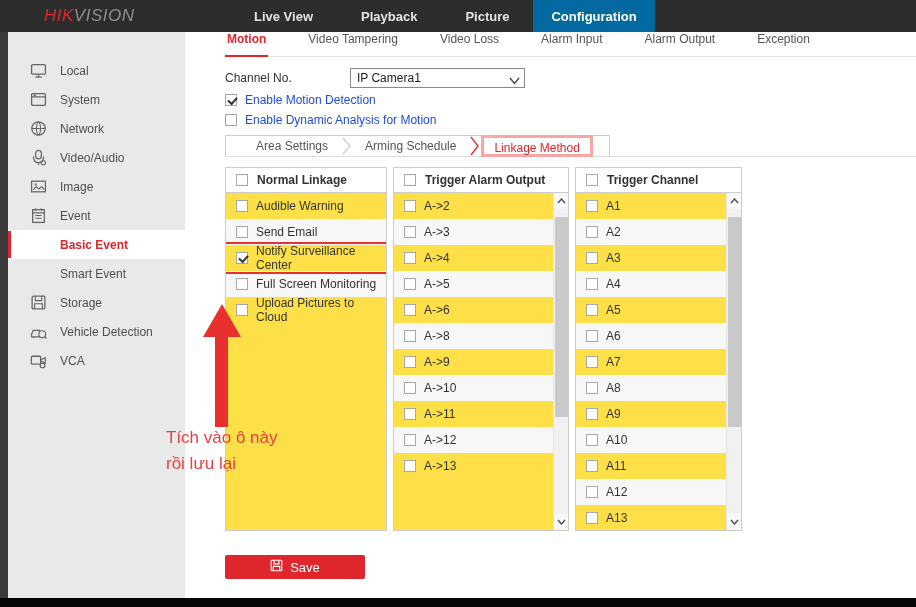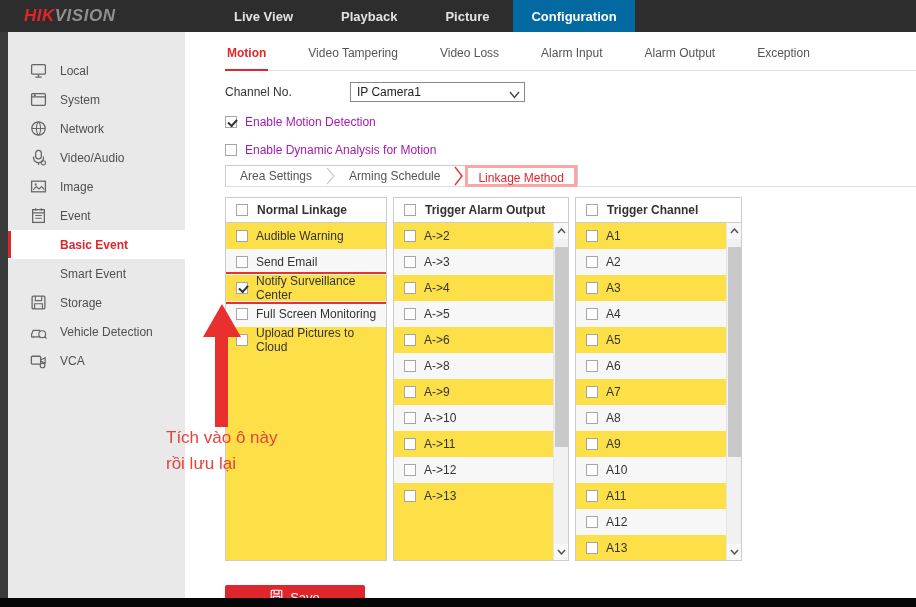--- a/index.html
+++ b/index.html
@@ -2,21 +2,21 @@
 <html><head>
 <meta charset="utf-8">
 <style>
   * { margin:0; padding:0; box-sizing:border-box; }
   html,body { width:916px; height:607px; }
   body { font-family:"Liberation Sans", sans-serif; background:#fff; overflow:hidden; }
   .page { position:relative; width:916px; height:607px; background:#fff; overflow:hidden; }
 
   
   .topbar { position:absolute; left:0; top:0; width:916px; height:32px; background:#2d2d2d; display:flex; align-items:stretch; z-index:5; }
-  .logo { display:flex; align-items:center; padding-left:24px; width:210px; font-style:italic; font-weight:bold; font-size:17px; letter-spacing:.5px; }
+  .logo { display:flex; align-items:center; padding-left:24px; width:210px; font-style:italic; font-weight:normal; font-size:17px; letter-spacing:.5px;margin-left:20px; }
   .logo .p1 { color:#e0262d; }
   .logo .p2 { color:#8f8f8f; }
   .nav { display:flex; align-items:stretch; }
   .nav-item { display:flex; align-items:center; padding:0 24px; color:#e3e3e3; font-size:13px; font-weight:bold; cursor:pointer; }
   .nav-item.active { background:#0369a1; color:#fff; padding:0 18px; }
 
   
   .left-strip { position:absolute; left:0; top:32px; width:8px; height:575px; background:#3a3a3a; z-index:4; }
   .bottom-bar { position:absolute; left:0; bottom:0; width:916px; height:9px; background:#060606; z-index:50; }
 
@@ -24,39 +24,39 @@
   .sidebar { position:absolute; left:8px; top:32px; width:177px; height:566px; background:#e9e9e9; padding-top:24px; z-index:3; }
   .side-item { position:relative; height:29px; display:flex; align-items:center; padding-left:22px; color:#4f4f4f; font-size:12px; cursor:pointer; }
   .side-item .ic { width:17px; height:17px; margin-right:13px; display:inline-flex; align-items:center; justify-content:center; }
   .side-item.sub { padding-left:52px; }
   .side-item.selected { background:#fff; color:#e0262d; font-weight:bold; }
   .side-item.selected::before { content:''; position:absolute; left:0; top:1px; bottom:1px; width:3px; background:#e0262d; }
 
   
   .main { position:absolute; left:185px; top:32px; width:731px; height:566px; background:#fff; padding-left:40px; }
 
-  .tabs { display:flex; margin-top:14px; border-bottom:1px solid #e2e2e2; margin-right:0; }
+  .tabs { display:flex; border-bottom:1px solid #e2e2e2; margin-right:0; }
   .tab { position:relative; font-size:12px; color:#555; padding:0 2px 10px 2px; margin-right:38px; cursor:pointer; white-space:nowrap; }
   .tab.active { color:#e0262d; font-weight:bold; }
   .tab.active::after { content:''; position:absolute; left:0; right:0; bottom:-1px; height:2px; background:#e0262d; }
 
   .channel-row { display:flex; align-items:center; margin-top:11px; height:20px; }
   .channel-label { width:125px; font-size:12px; color:#333; }
   .select { position:relative; width:175px; height:20px; border:1px solid #8a8a8a; background:#fff; font-size:12px; color:#222; display:flex; align-items:center; padding:0 20px 0 6px; cursor:pointer; }
   .select .chev { position:absolute; right:4px; top:5px; }
 
-  .toggle-row { display:flex; align-items:center; margin-top:12px; height:16px; font-size:12px; color:#a21caf; cursor:pointer; }
+  .toggle-row { display:flex; align-items:center; margin-top:4px; height:16px; font-size:12px; color:#1d4ed8; cursor:pointer; }
 
   .cb { position:relative; width:12px; height:12px; border:1px solid #a6a6a6; background:#fff; margin-right:8px; flex:0 0 12px; display:inline-block; }
   .checked > .cb::after, .checked .cb.mark::after {
     content:''; position:absolute; left:2px; top:2px; width:7px; height:4px;
     border-left:2px solid #333; border-bottom:2px solid #333; transform:rotate(-48deg);
   }
 
-  .subtabs { position:relative; display:inline-flex; align-items:center; margin-top:7px; height:22px; border:1px solid #ccc; background:#fff; padding:0 0; }
+  .subtabs { position:relative; display:inline-flex; align-items:center; margin-top:7px; height:22px; border:1px solid #ccc; background:#fff; padding:0 16px; }
   .subtabs::after { content:''; position:absolute; left:-1px; right:-411px; bottom:-1px; height:1px; background:#ddd; }
   .subtab { font-size:12px; color:#555; padding:0 14px; cursor:pointer; white-space:nowrap; }
   .subtab-sep { display:inline-flex; }
   .subtab.active { color:#e0262d; border:3px solid #fca5a5; height:22px; line-height:20px; padding:0 10px; margin-left:2px; position:relative; z-index:2; background:#fff; }
 
   
   .linkage { display:flex; gap:6px; margin-top:10px; width:517px; }
   .col { display:flex; flex-direction:column; }
   .col1 { width:162px; } .col2 { width:176px; } .col3 { width:167px; }
   .col-header { height:26px; border:1px solid #ccc; display:flex; align-items:center; padding-left:10px; font-size:12px; font-weight:bold; color:#333; background:#fff; }

